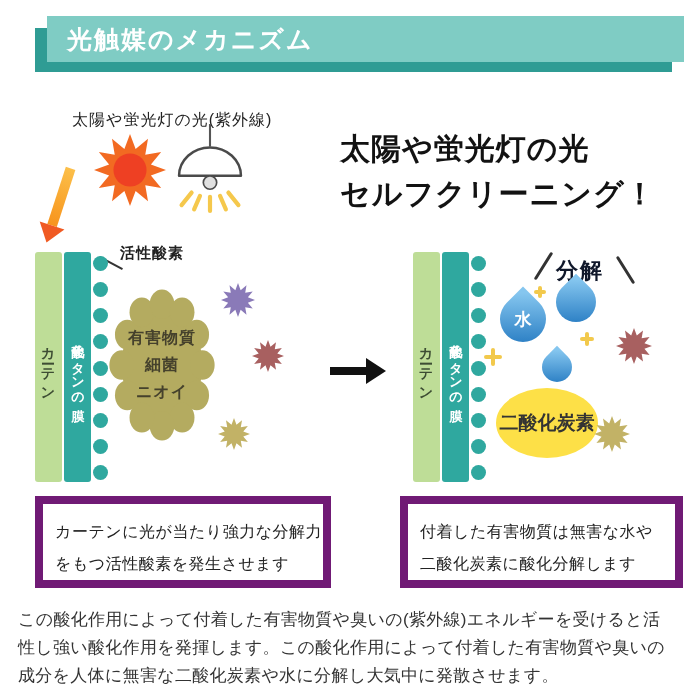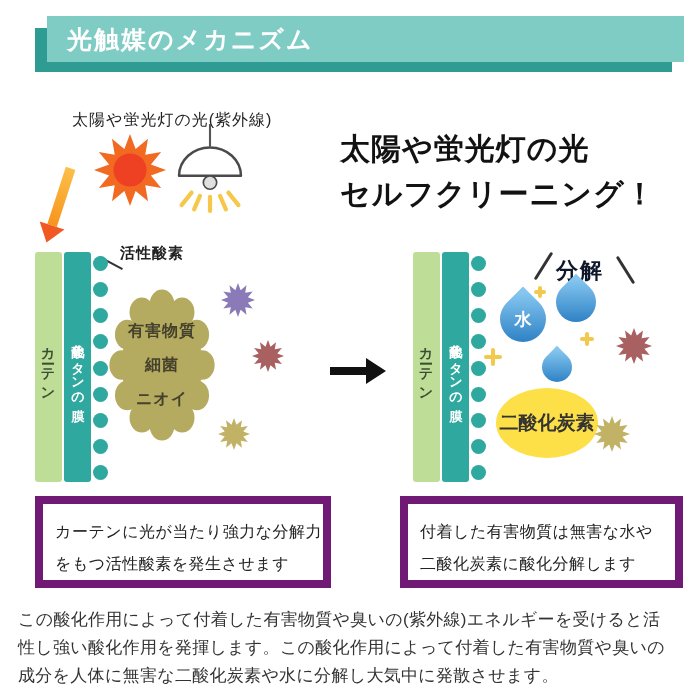--- a/index.html
+++ b/index.html
@@ -35,21 +35,21 @@
 
   .dots { position:absolute; top:256px; height:224px; display:flex; flex-direction:column; justify-content:space-between; }
   .dot { width:15px; height:15px; border-radius:50%; background:#2fa89f; }
 
   .ao-label { position:absolute; left:120px; top:244px; font-size:15px; font-weight:600; color:#222; letter-spacing:1px; }
   .ao-line { position:absolute; left:98px; top:262px; width:26px; height:2px; background:#333; transform:rotate(28deg); }
 
   
   .blob-svg { position:absolute; left:106px; top:284px; width:112px; height:162px; }
   .blob-text { position:absolute; left:106px; top:284px; width:112px; height:162px;
-    display:flex; flex-direction:column; align-items:center; justify-content:center; gap:13px; }
+    display:flex; flex-direction:column; align-items:center; justify-content:center; gap:6px; }
   .blob-text div { font-size:16px; font-weight:600; color:#45412c; letter-spacing:1px; }
 
   .burst { position:absolute; }
 
   
   .headline { position:absolute; left:340px; top:126px; }
   .headline div { font-size:30px; line-height:45px; font-weight:600; color:#121212; letter-spacing:1px; white-space:nowrap; }
 
   
   .black-arrow { position:absolute; left:330px; top:358px; display:flex; align-items:center; }

